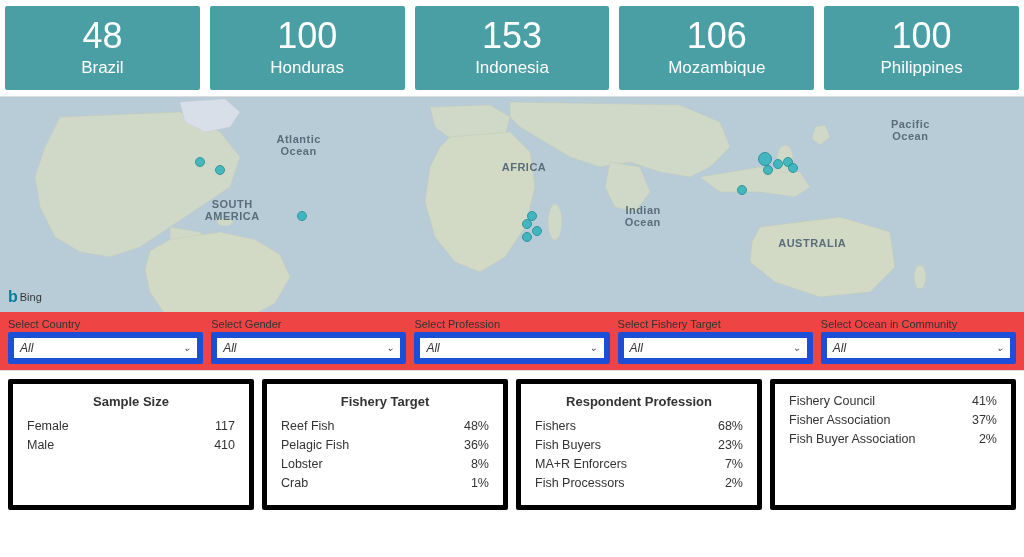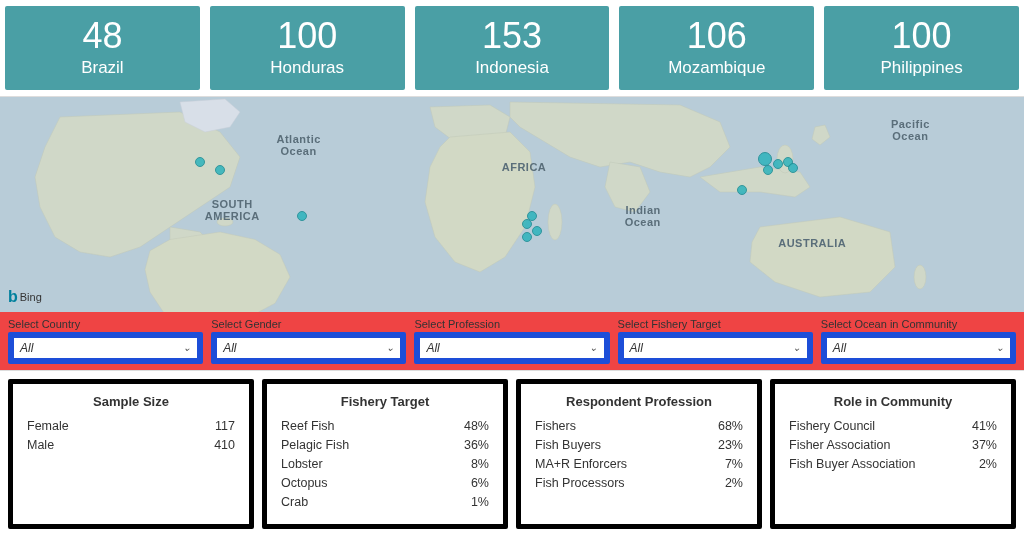--- a/index.html
+++ b/index.html
@@ -339,24 +339,20 @@
     <div class="panel-row">
       <span class="label">Pelagic Fish</span>
       <span class="value">36%</span>
     </div>
 
     <div class="panel-row">
       <span class="label">Lobster</span>
       <span class="value">8%</span>
     </div>
 
-    <div class="panel-row">
-      <span class="label">Octopus</span>
-      <span class="value">6%</span>
-    </div>
 
     <div class="panel-row">
       <span class="label">Crab</span>
       <span class="value">1%</span>
     </div>
 
   </div>
     <div class="data-panel">
     <div class="panel-title">Respondent Profession</div>
 
@@ -375,21 +371,20 @@
       <span class="value">7%</span>
     </div>
 
     <div class="panel-row">
       <span class="label">Fish Processors</span>
       <span class="value">2%</span>
     </div>
 
   </div>
     <div class="data-panel">
-    <div class="panel-title">Role in Community</div>
 
     <div class="panel-row">
       <span class="label">Fishery Council</span>
       <span class="value">41%</span>
     </div>
 
     <div class="panel-row">
       <span class="label">Fisher Association</span>
       <span class="value">37%</span>
     </div>

